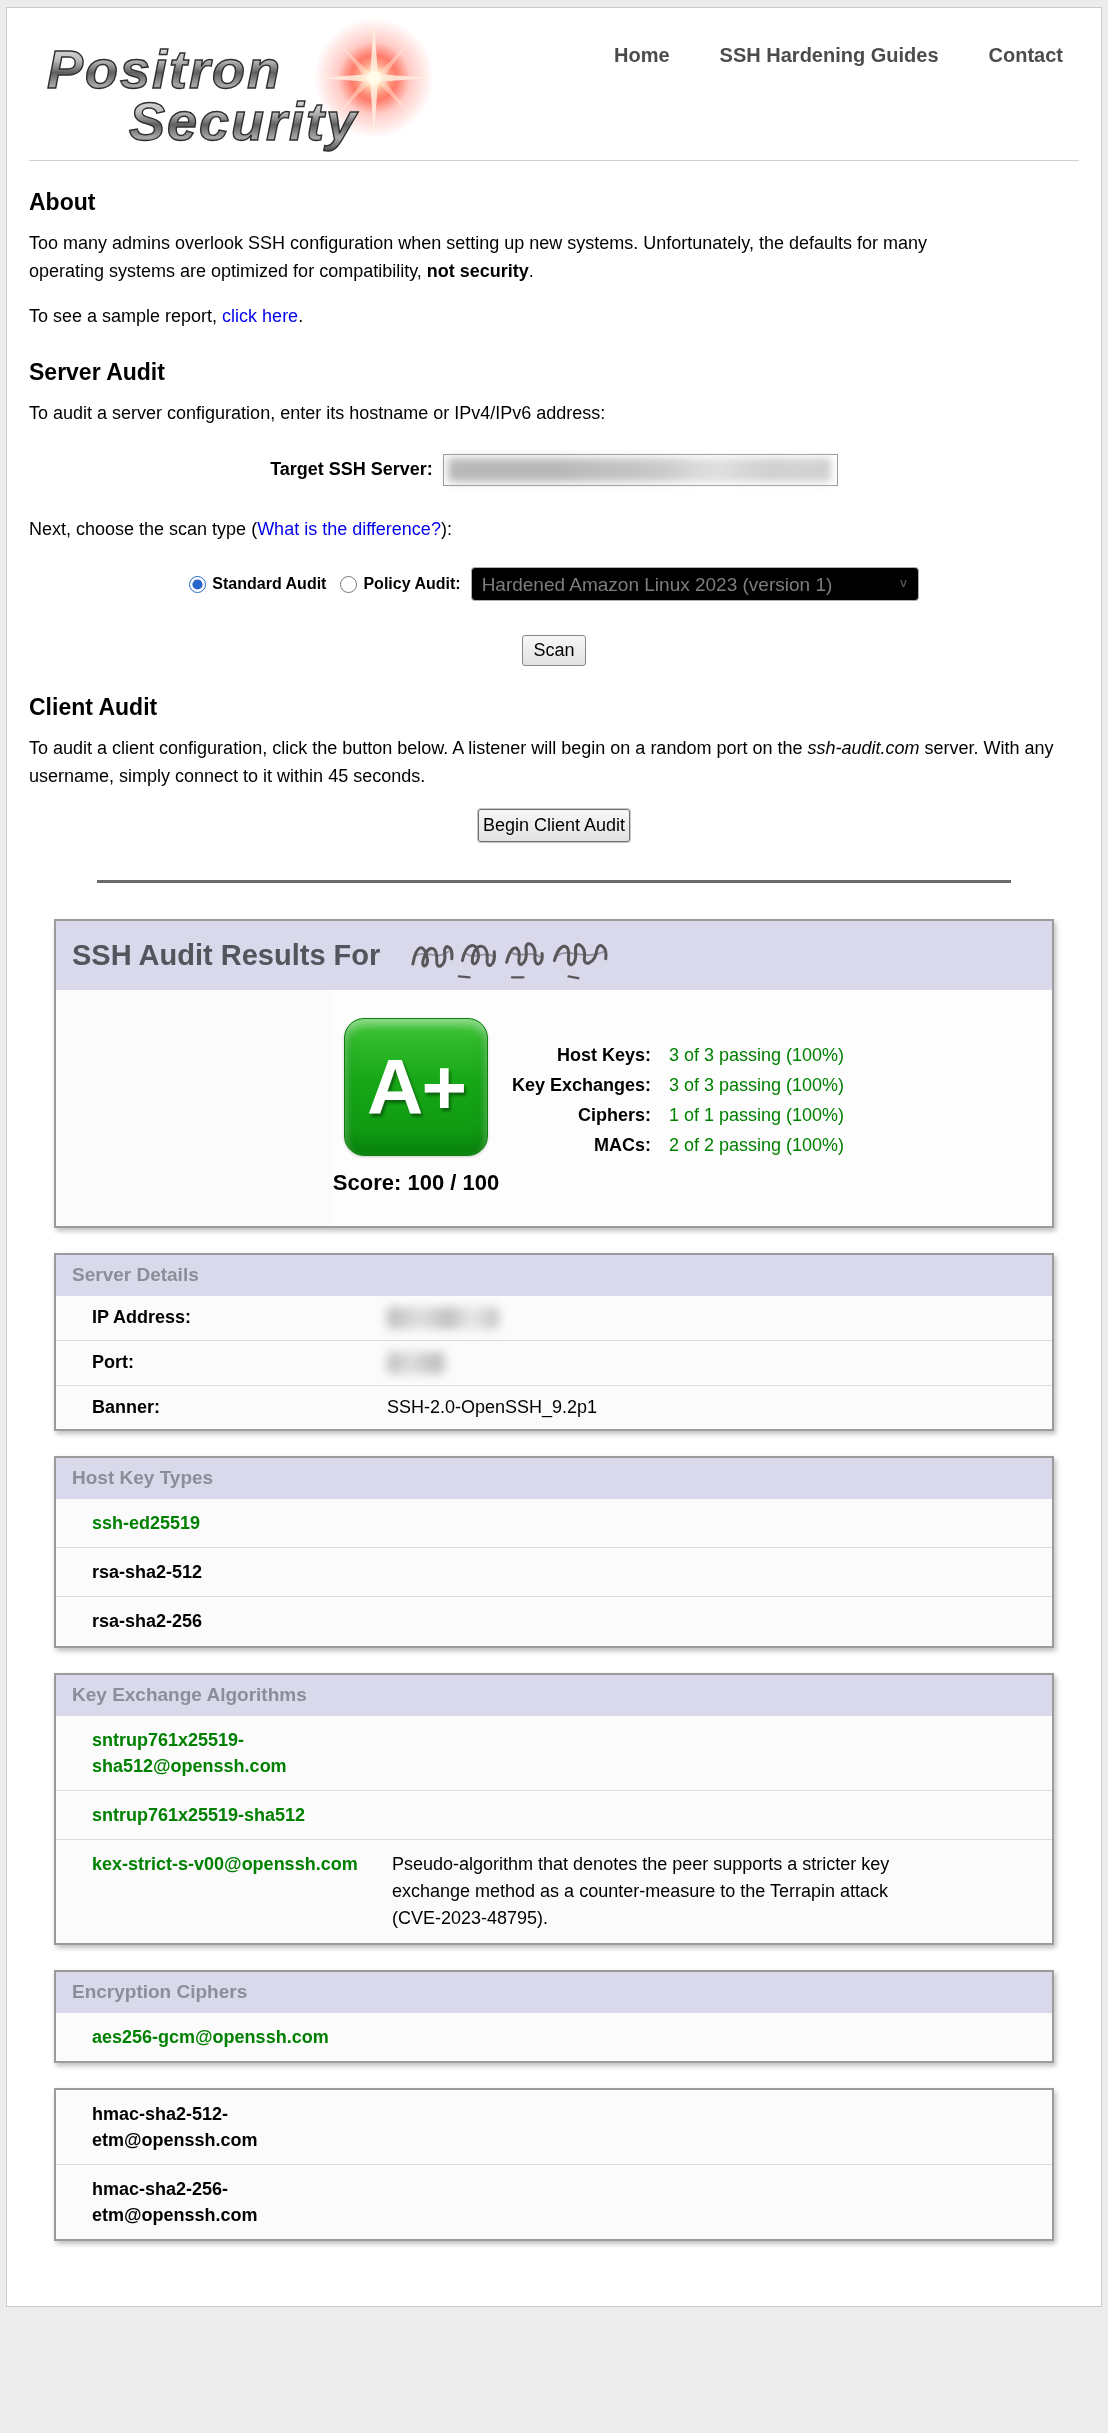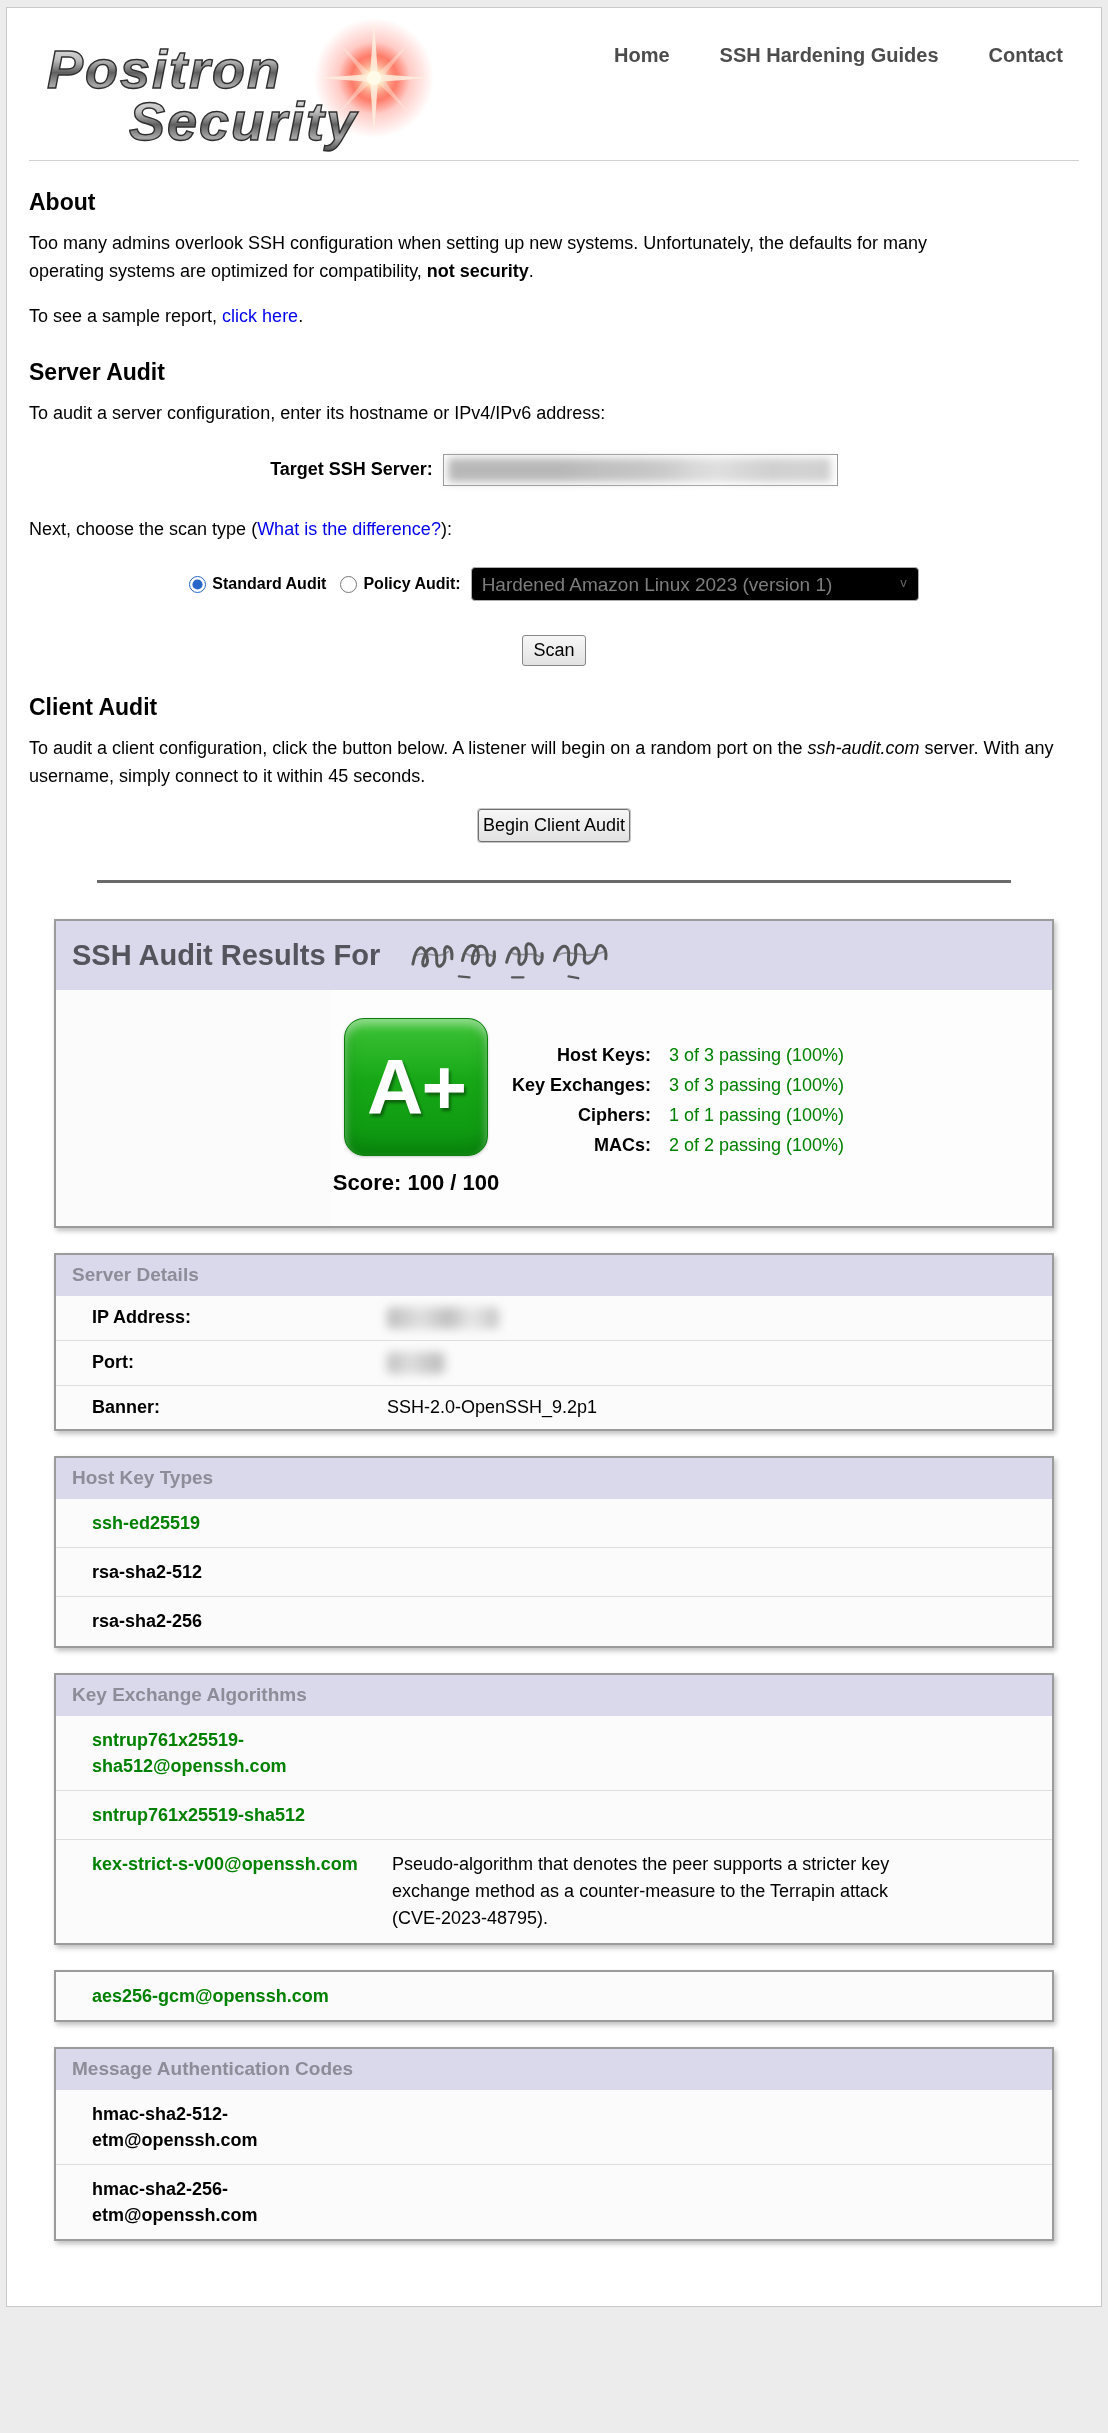--- a/index.html
+++ b/index.html
@@ -250,27 +250,27 @@
     <div class="row">
       <span class="algo-name pass">sntrup761x25519-sha512</span>
     </div>
     <div class="row">
       <span class="algo-name pass">kex-strict-s-v00@openssh.com</span>
       <span class="note">Pseudo-algorithm that denotes the peer supports a stricter key exchange method as a counter-measure to the Terrapin attack (CVE-2023-48795).</span>
     </div>
   </div>
 
   <div class="panel">
+    <div class="panel-header">Encryption Ciphers</div>
     <div class="row first">
         <span class="algo-name pass">aes256-gcm@openssh.com</span>
       </div>
   </div>
 
   <div class="panel">
-    <div class="panel-header">Message Authentication Codes</div>
     <div class="row first">
         <span class="algo-name">hmac-sha2-512-
 etm@openssh.com</span>
       </div>
     <div class="row">
         <span class="algo-name">hmac-sha2-256-
 etm@openssh.com</span>
       </div>
   </div>
 

